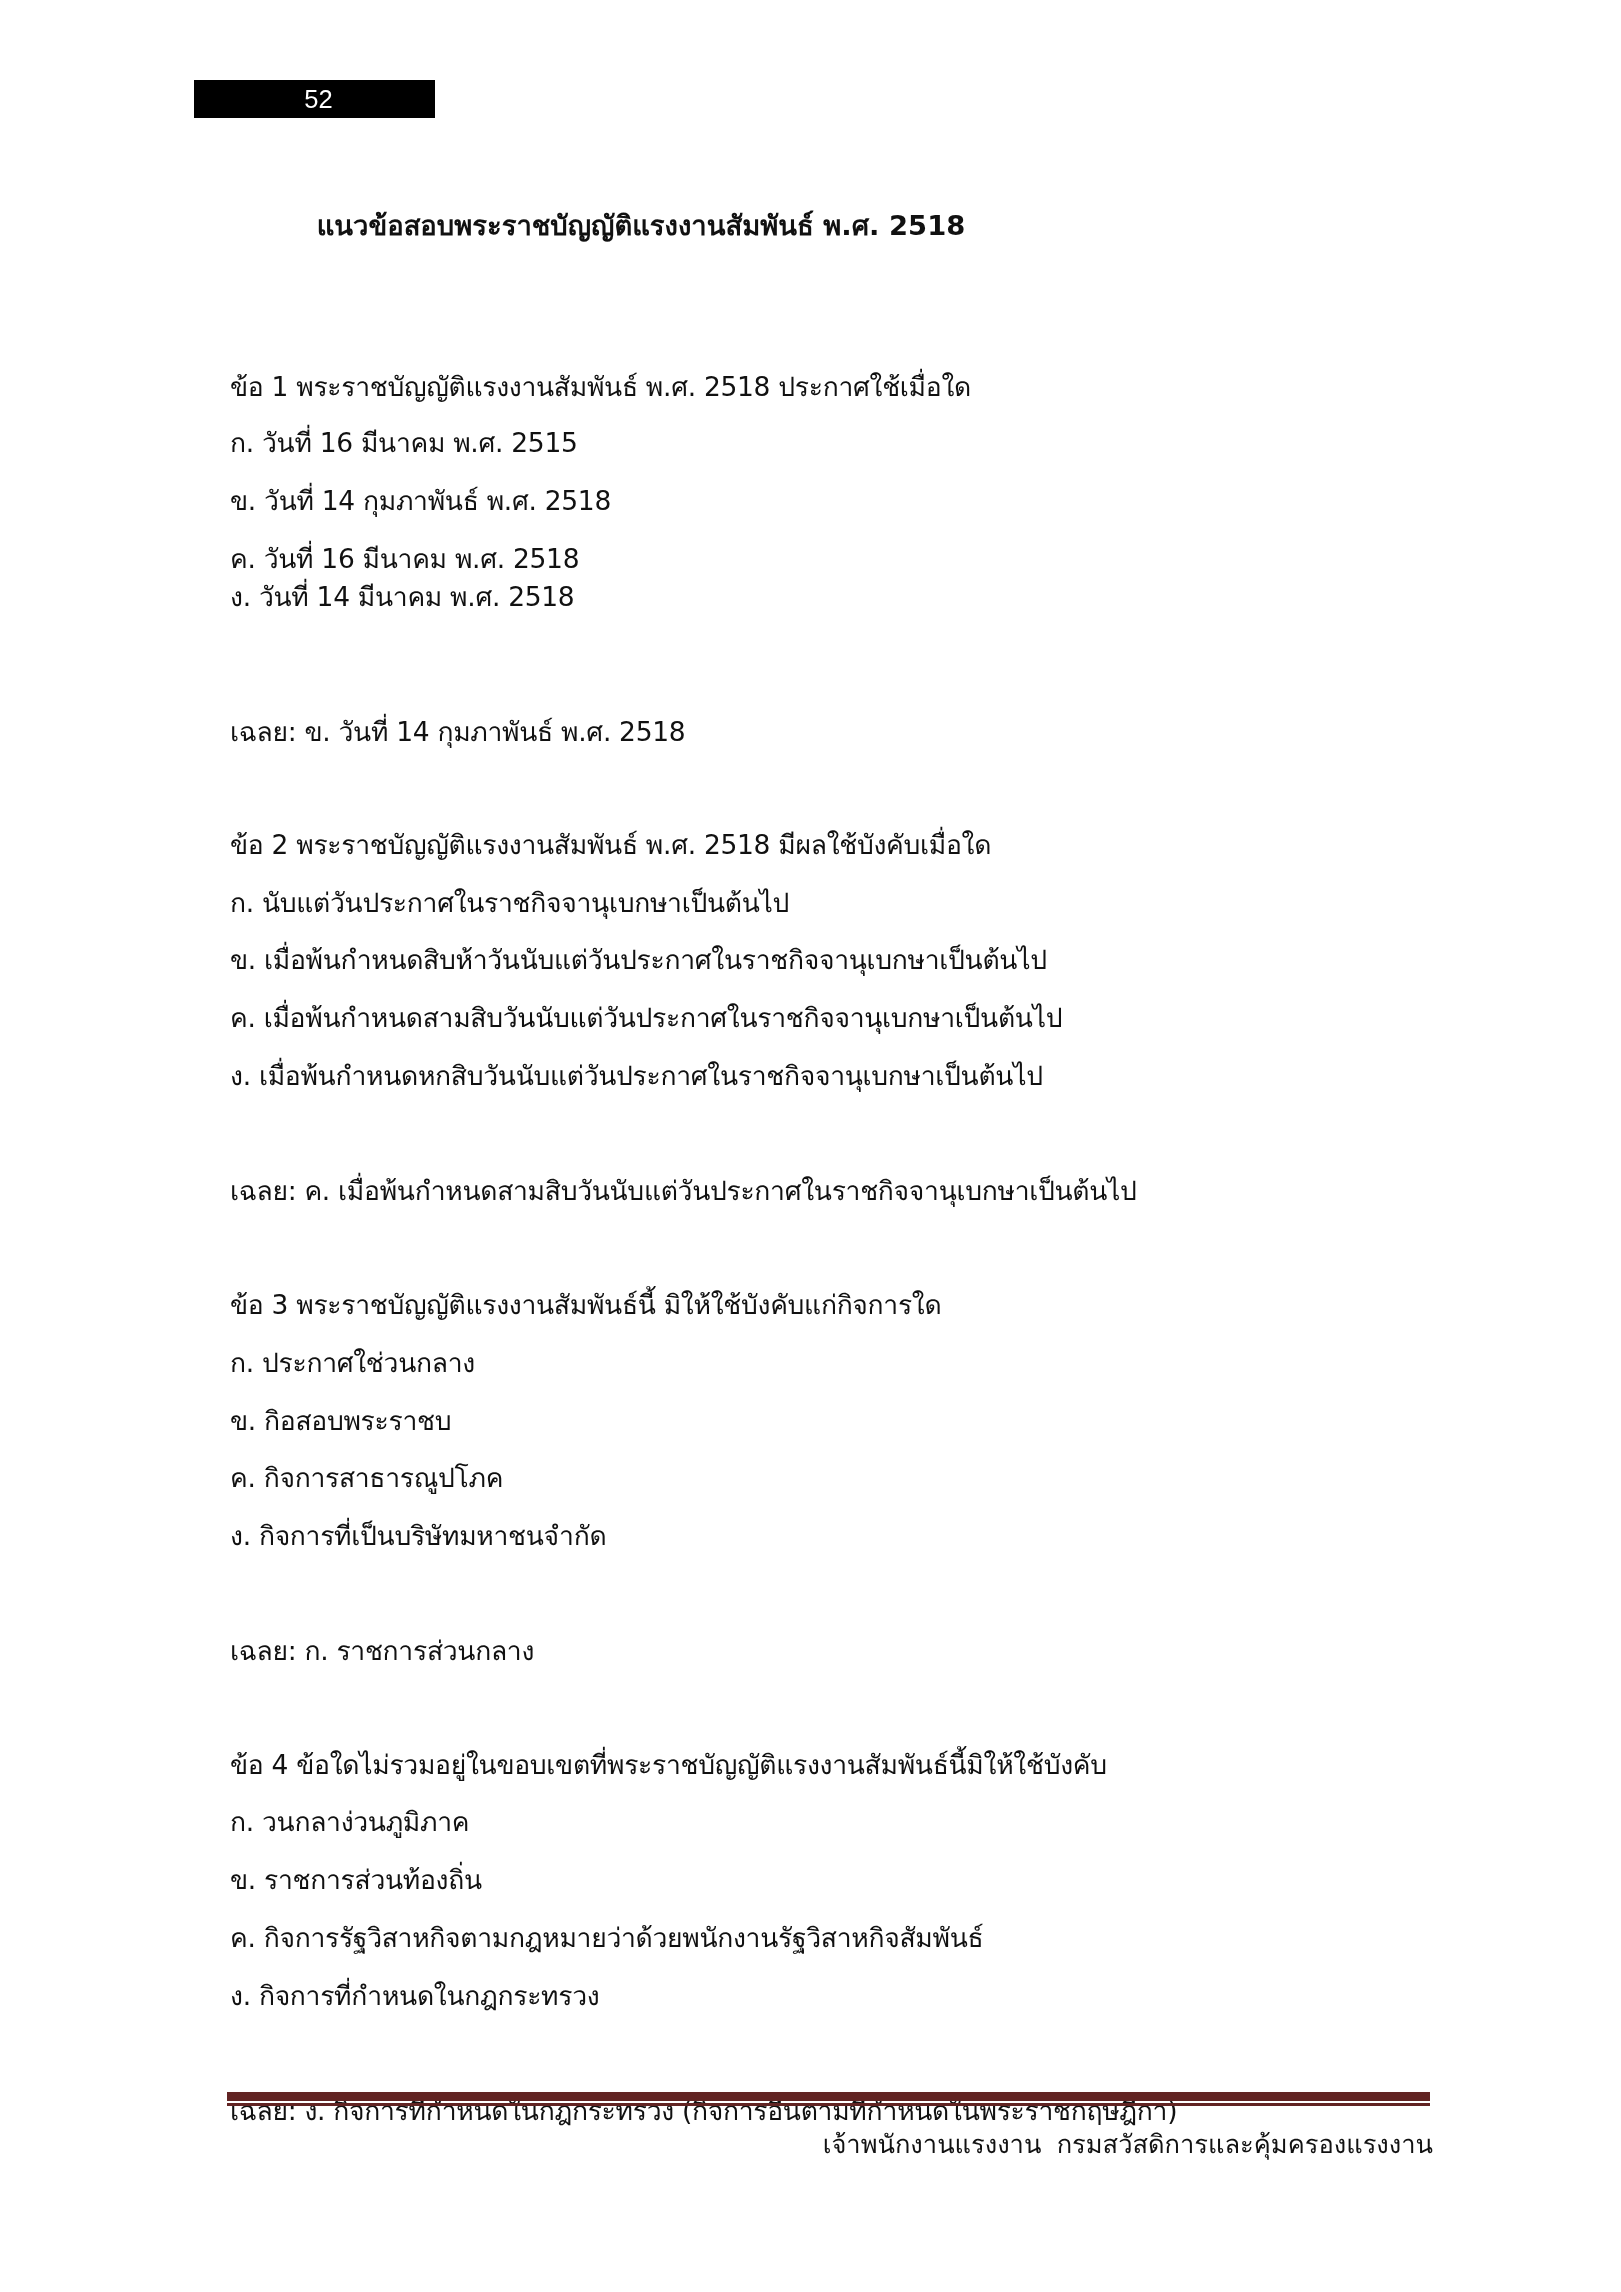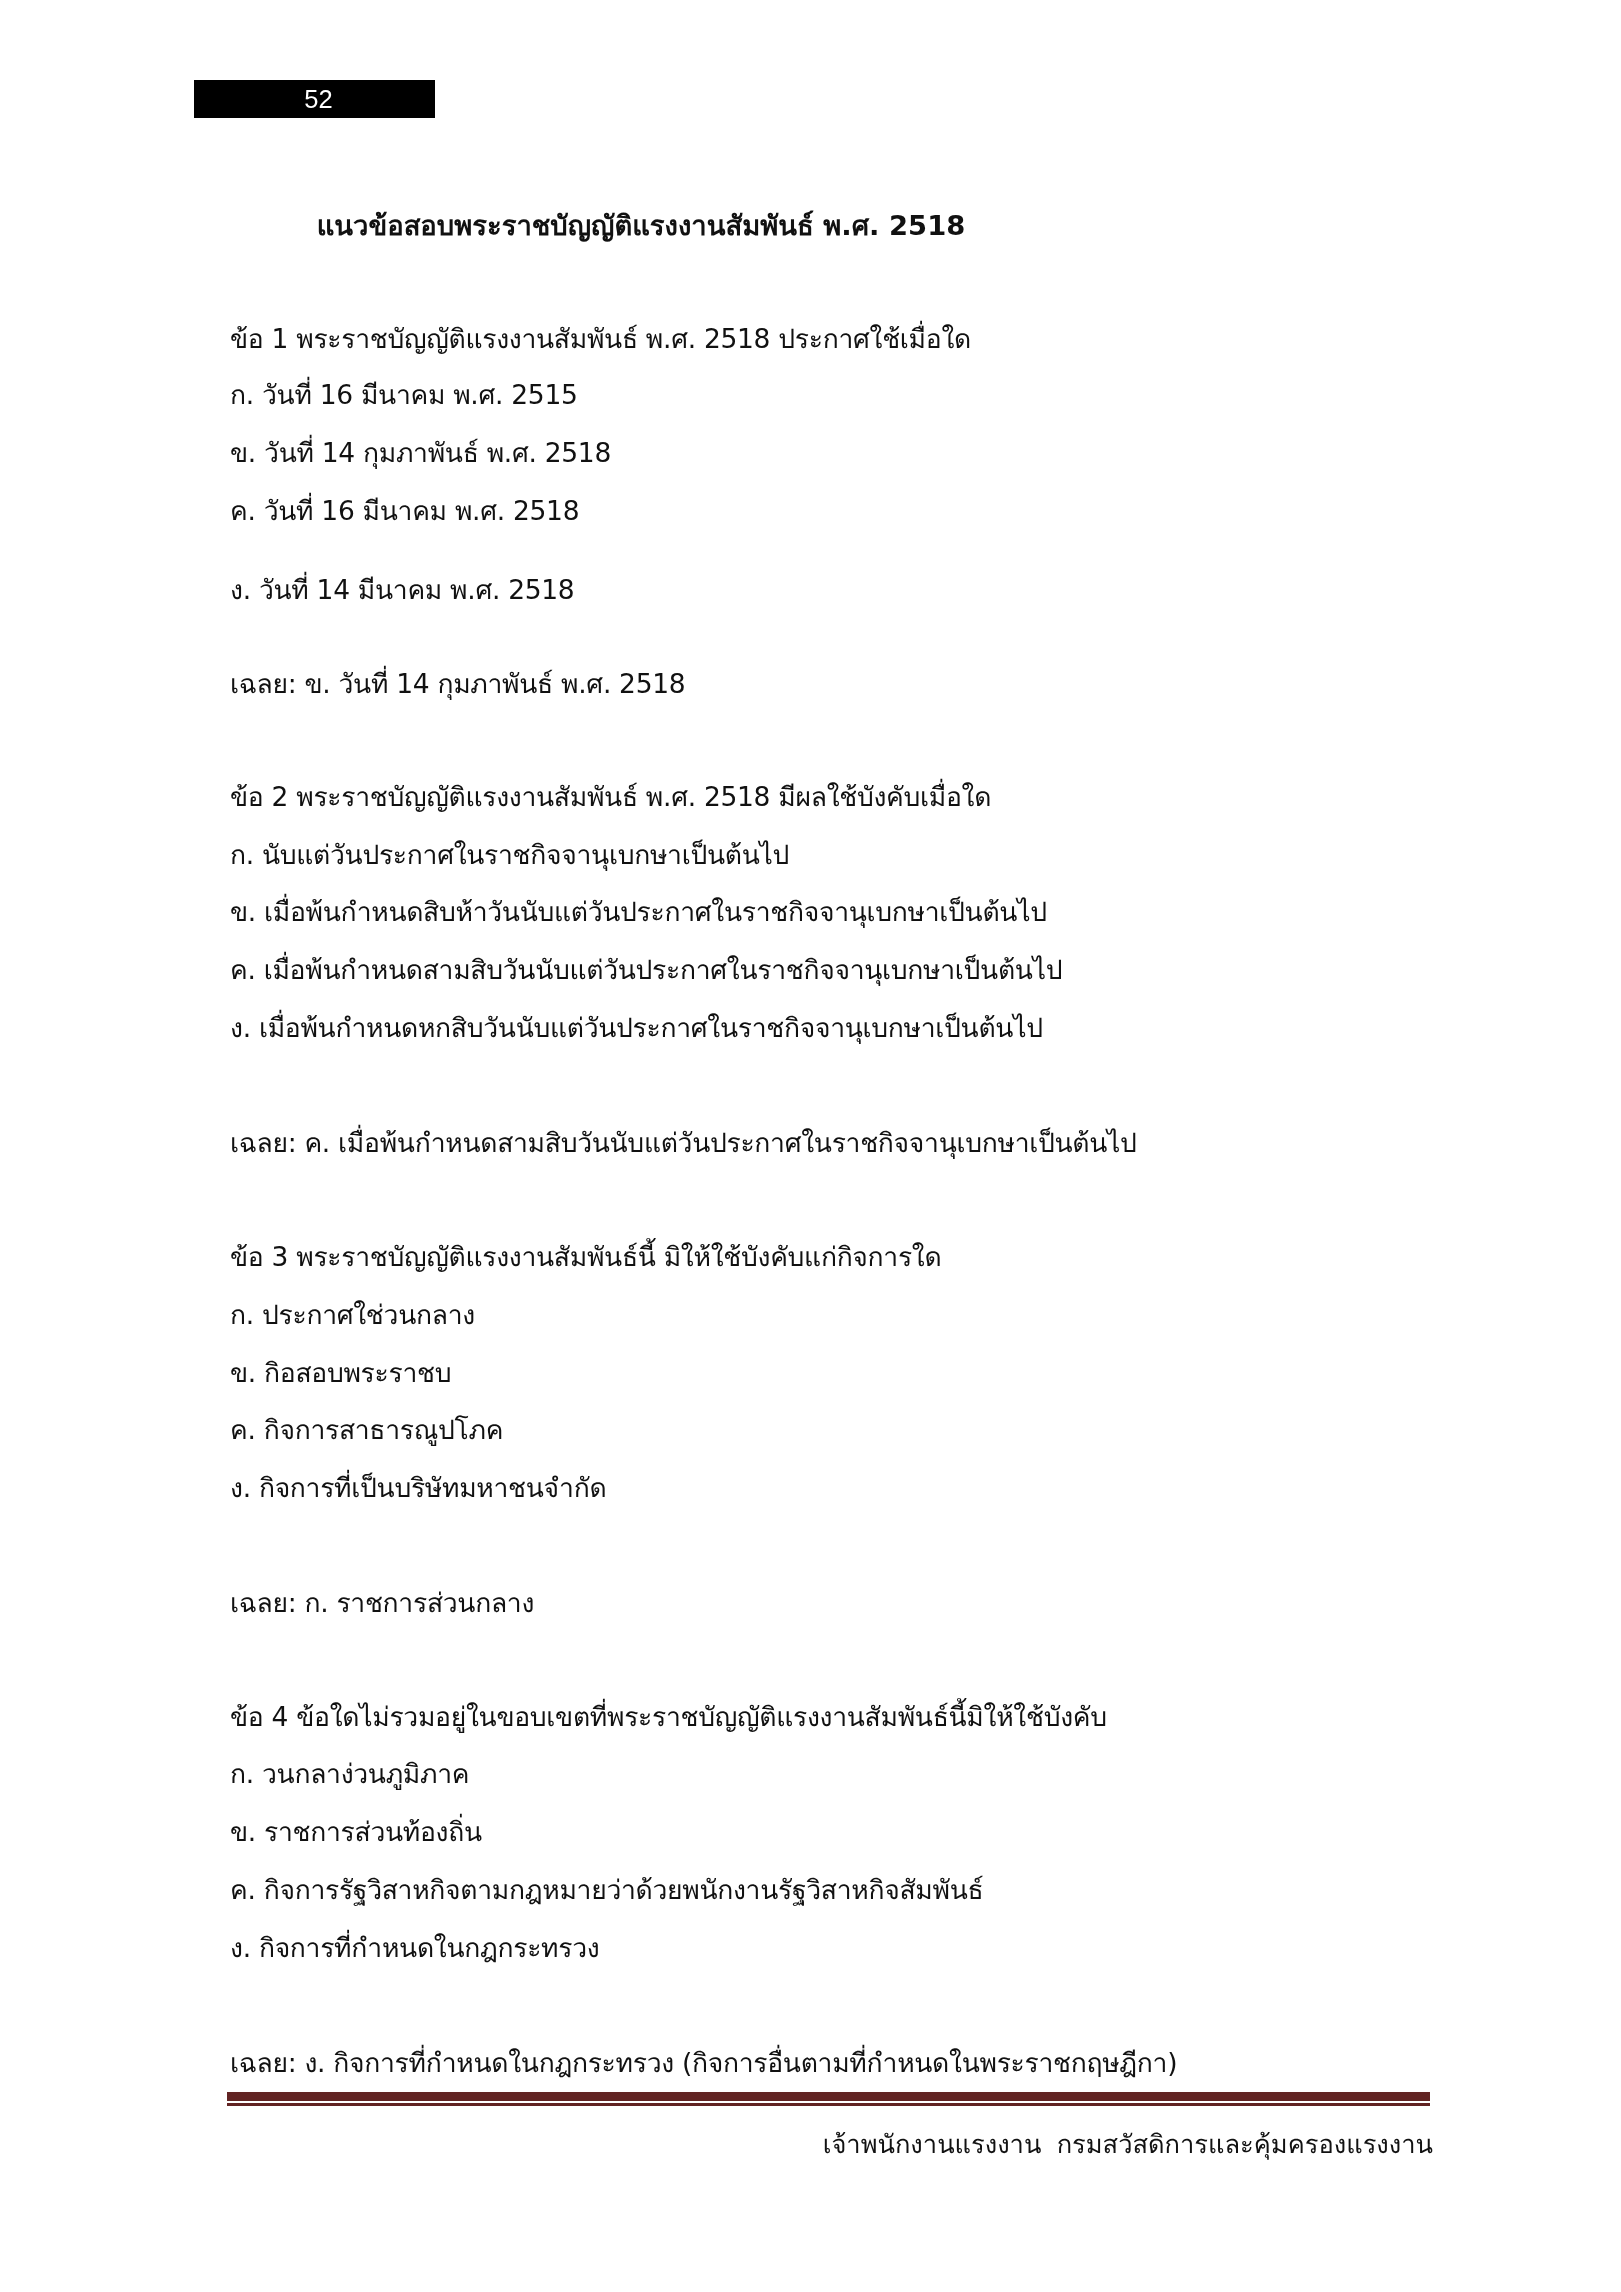--- a/index.html
+++ b/index.html
@@ -4,40 +4,40 @@
 <style>
   html, body { margin: 0; padding: 0; background: #ffffff; }
   body { width: 1621px; height: 2293px; position: relative; overflow: hidden;
          font-family: "DejaVu Sans", "Liberation Sans", sans-serif; color: #111; }
   .page-num { position: absolute; left: 194px; top: 80px; width: 233px; height: 38px;
               background: #000; color: #fff; font-size: 25.5px; line-height: 38px;
               text-align: center; font-family: "Liberation Sans", sans-serif; padding-left: 8px; }
   .title { position: absolute; left: 0; width: 1282px; top: 206px; text-align: center;
            font-weight: bold; font-size: 27.4px; line-height: 39px; }
   .line { position: absolute; left: 230px; font-size: 26.5px; line-height: 39px;
-          white-space: nowrap; letter-spacing: -0.3px; }
+          white-space: nowrap; letter-spacing: -0.3px; margin-top: 48px; }
   .rule { position: absolute; left: 227px; width: 1203px; }
   .rule-thick { top: 2092px; height: 8.8px; background: #622423; }
   .rule-thin { top: 2103px; height: 2.9px; background: #622423; }
   .footer { position: absolute; right: 188px; top: 2127px; font-size: 25.5px; line-height: 39px;
             font-family: Liberation Mono, monospace; white-space: nowrap; }
 </style>
 </head>
 <body>
 
 <div class="page-num">52</div>
 
 <div class="title">แนวข้อสอบพระราชบัญญัติแรงงานสัมพันธ์ พ.ศ. 2518</div>
 
 <div>
   <div class="line" style="top:319px">ข้อ 1 พระราชบัญญัติแรงงานสัมพันธ์ พ.ศ. 2518 ประกาศใช้เมื่อใด</div>
   <div class="line" style="top:375px">ก. วันที่ 16 มีนาคม พ.ศ. 2515</div>
   <div class="line" style="top:433px">ข. วันที่ 14 กุมภาพันธ์ พ.ศ. 2518</div>
   <div class="line" style="top:491px">ค. วันที่ 16 มีนาคม พ.ศ. 2518</div>
-  <div class="line" style="top:570px">ง. วันที่ 14 มีนาคม พ.ศ. 2518</div>
+  <div class="line" style="top:529px">ง. วันที่ 14 มีนาคม พ.ศ. 2518</div>
   <div class="line" style="top:664px">เฉลย: ข. วันที่ 14 กุมภาพันธ์ พ.ศ. 2518</div>
 </div>
 
 <div>
   <div class="line" style="top:777px">ข้อ 2 พระราชบัญญัติแรงงานสัมพันธ์ พ.ศ. 2518 มีผลใช้บังคับเมื่อใด</div>
   <div class="line" style="top:835px">ก. นับแต่วันประกาศในราชกิจจานุเบกษาเป็นต้นไป</div>
   <div class="line" style="top:892px">ข. เมื่อพ้นกำหนดสิบห้าวันนับแต่วันประกาศในราชกิจจานุเบกษาเป็นต้นไป</div>
   <div class="line" style="top:950px">ค. เมื่อพ้นกำหนดสามสิบวันนับแต่วันประกาศในราชกิจจานุเบกษาเป็นต้นไป</div>
   <div class="line" style="top:1008px">ง. เมื่อพ้นกำหนดหกสิบวันนับแต่วันประกาศในราชกิจจานุเบกษาเป็นต้นไป</div>
   <div class="line" style="top:1123px">เฉลย: ค. เมื่อพ้นกำหนดสามสิบวันนับแต่วันประกาศในราชกิจจานุเบกษาเป็นต้นไป</div>

